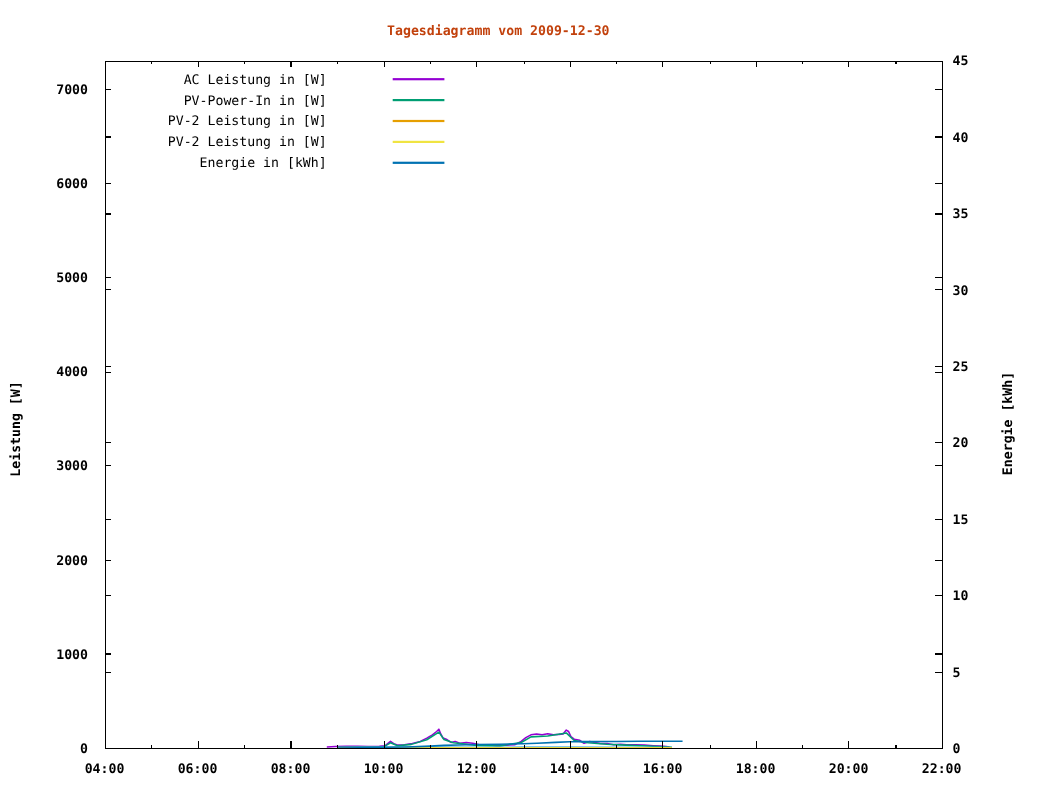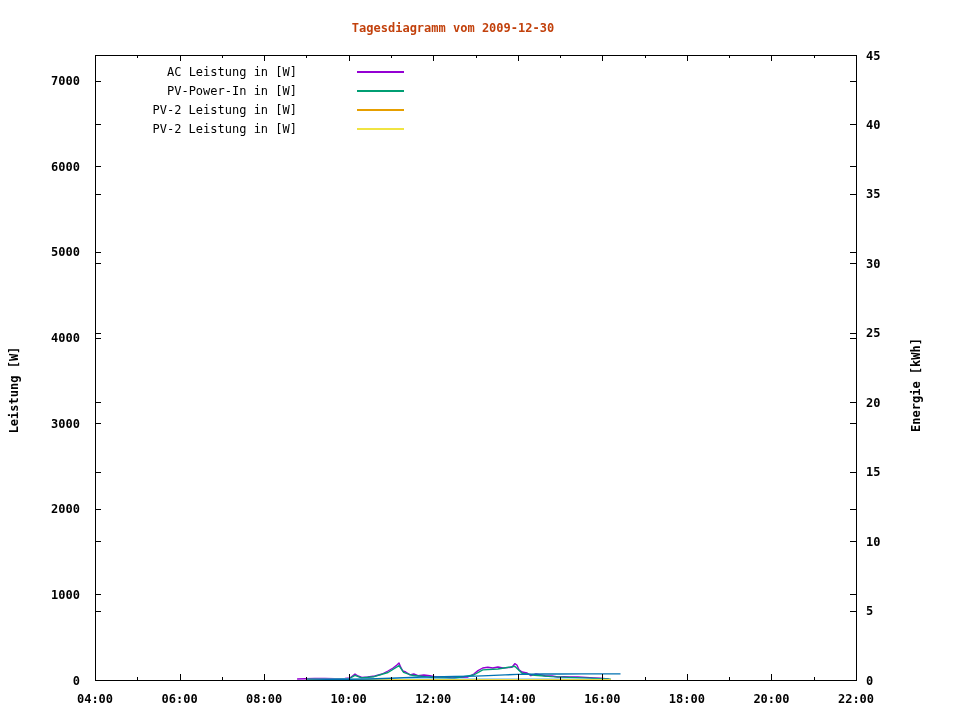--- a/index.html
+++ b/index.html
@@ -156,13 +156,17 @@
       <span class="legend-line" style="background: rgb(0, 158, 115);"></span>
     </div>
     <div class="legend-row">
       <span class="legend-label">PV-2 Leistung in [W]</span>
       <span class="legend-line" style="background: rgb(230, 159, 0);"></span>
     </div>
     <div class="legend-row">
       <span class="legend-label">PV-2 Leistung in [W]</span>
       <span class="legend-line" style="background: rgb(240, 228, 66);"></span>
     </div>
+    <div class="legend-row">
+      <span class="legend-label">Energie in [kWh]</span>
+      <span class="legend-line" style="background: rgb(0, 114, 178);"></span>
+    </div>
   </div>
 
 </body></html>

